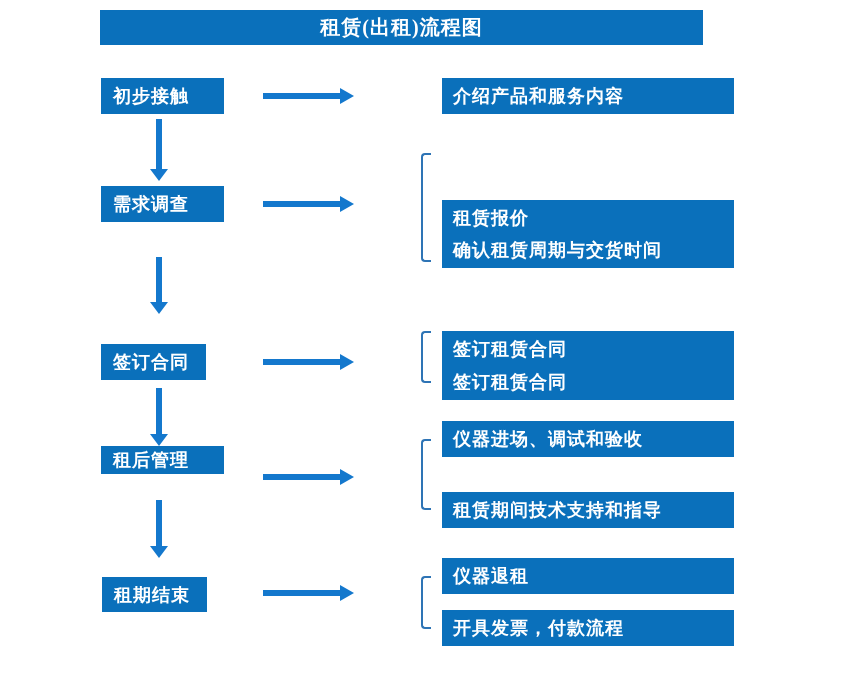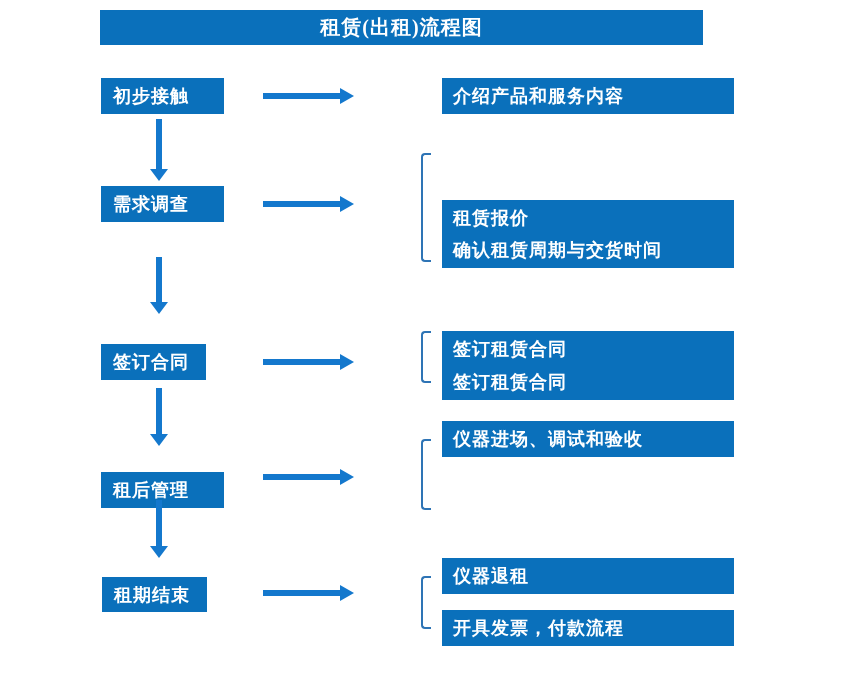--- a/index.html
+++ b/index.html
@@ -26,21 +26,21 @@
     left:100px; top:10px; width:603px; height:35px;
     justify-content:center;
     font-size:20px;
   }
   .stage  { padding-left:12px; }
   .detail { left:442px; width:292px; height:36px; padding-left:11px; }
 
   .s1 { left:101px; top:78px;  width:123px; height:36px; }
   .s2 { left:101px; top:186px; width:123px; height:36px; }
   .s3 { left:101px; top:344px; width:105px; height:36px; }
-  .s4 { left:101px; top:472px; width:123px; height:36px; }
+  .s4 { left:101px; top:446px; width:123px; height:28px; }
   .s5 { left:102px; top:577px; width:105px; height:35px; }
 
   .d1_1 { top:78px;  }
   .d2_1 { top:136px; }
   .d2_2 { top:200px; }
   .d2_3 { top:232px; }
   .d3_1 { top:331px; }
   .d3_2 { top:364px; }
   .d4_1 { top:421px; }
   .d4_2 { top:492px; }
@@ -109,20 +109,21 @@
 
   <div class="bluebox detail d1_1">介绍产品和服务内容</div>
 
   <div class="bluebox detail d2_2">租赁报价</div>
   <div class="bluebox detail d2_3">确认租赁周期与交货时间</div>
 
   <div class="bluebox detail d3_1">签订租赁合同</div>
   <div class="bluebox detail d3_2">签订租赁合同</div>
 
   <div class="bluebox detail d4_1">仪器进场、调试和验收</div>
+  <div class="bluebox detail d4_2">租赁期间技术支持和指导</div>
 
   <div class="bluebox detail d5_1">仪器退租</div>
   <div class="bluebox detail d5_2">开具发票，付款流程</div>
 
   <div class="harrow h1">
     <span class="shaft"></span>
     <span class="head"></span>
   </div>
   <div class="harrow h2">
     <span class="shaft"></span>

